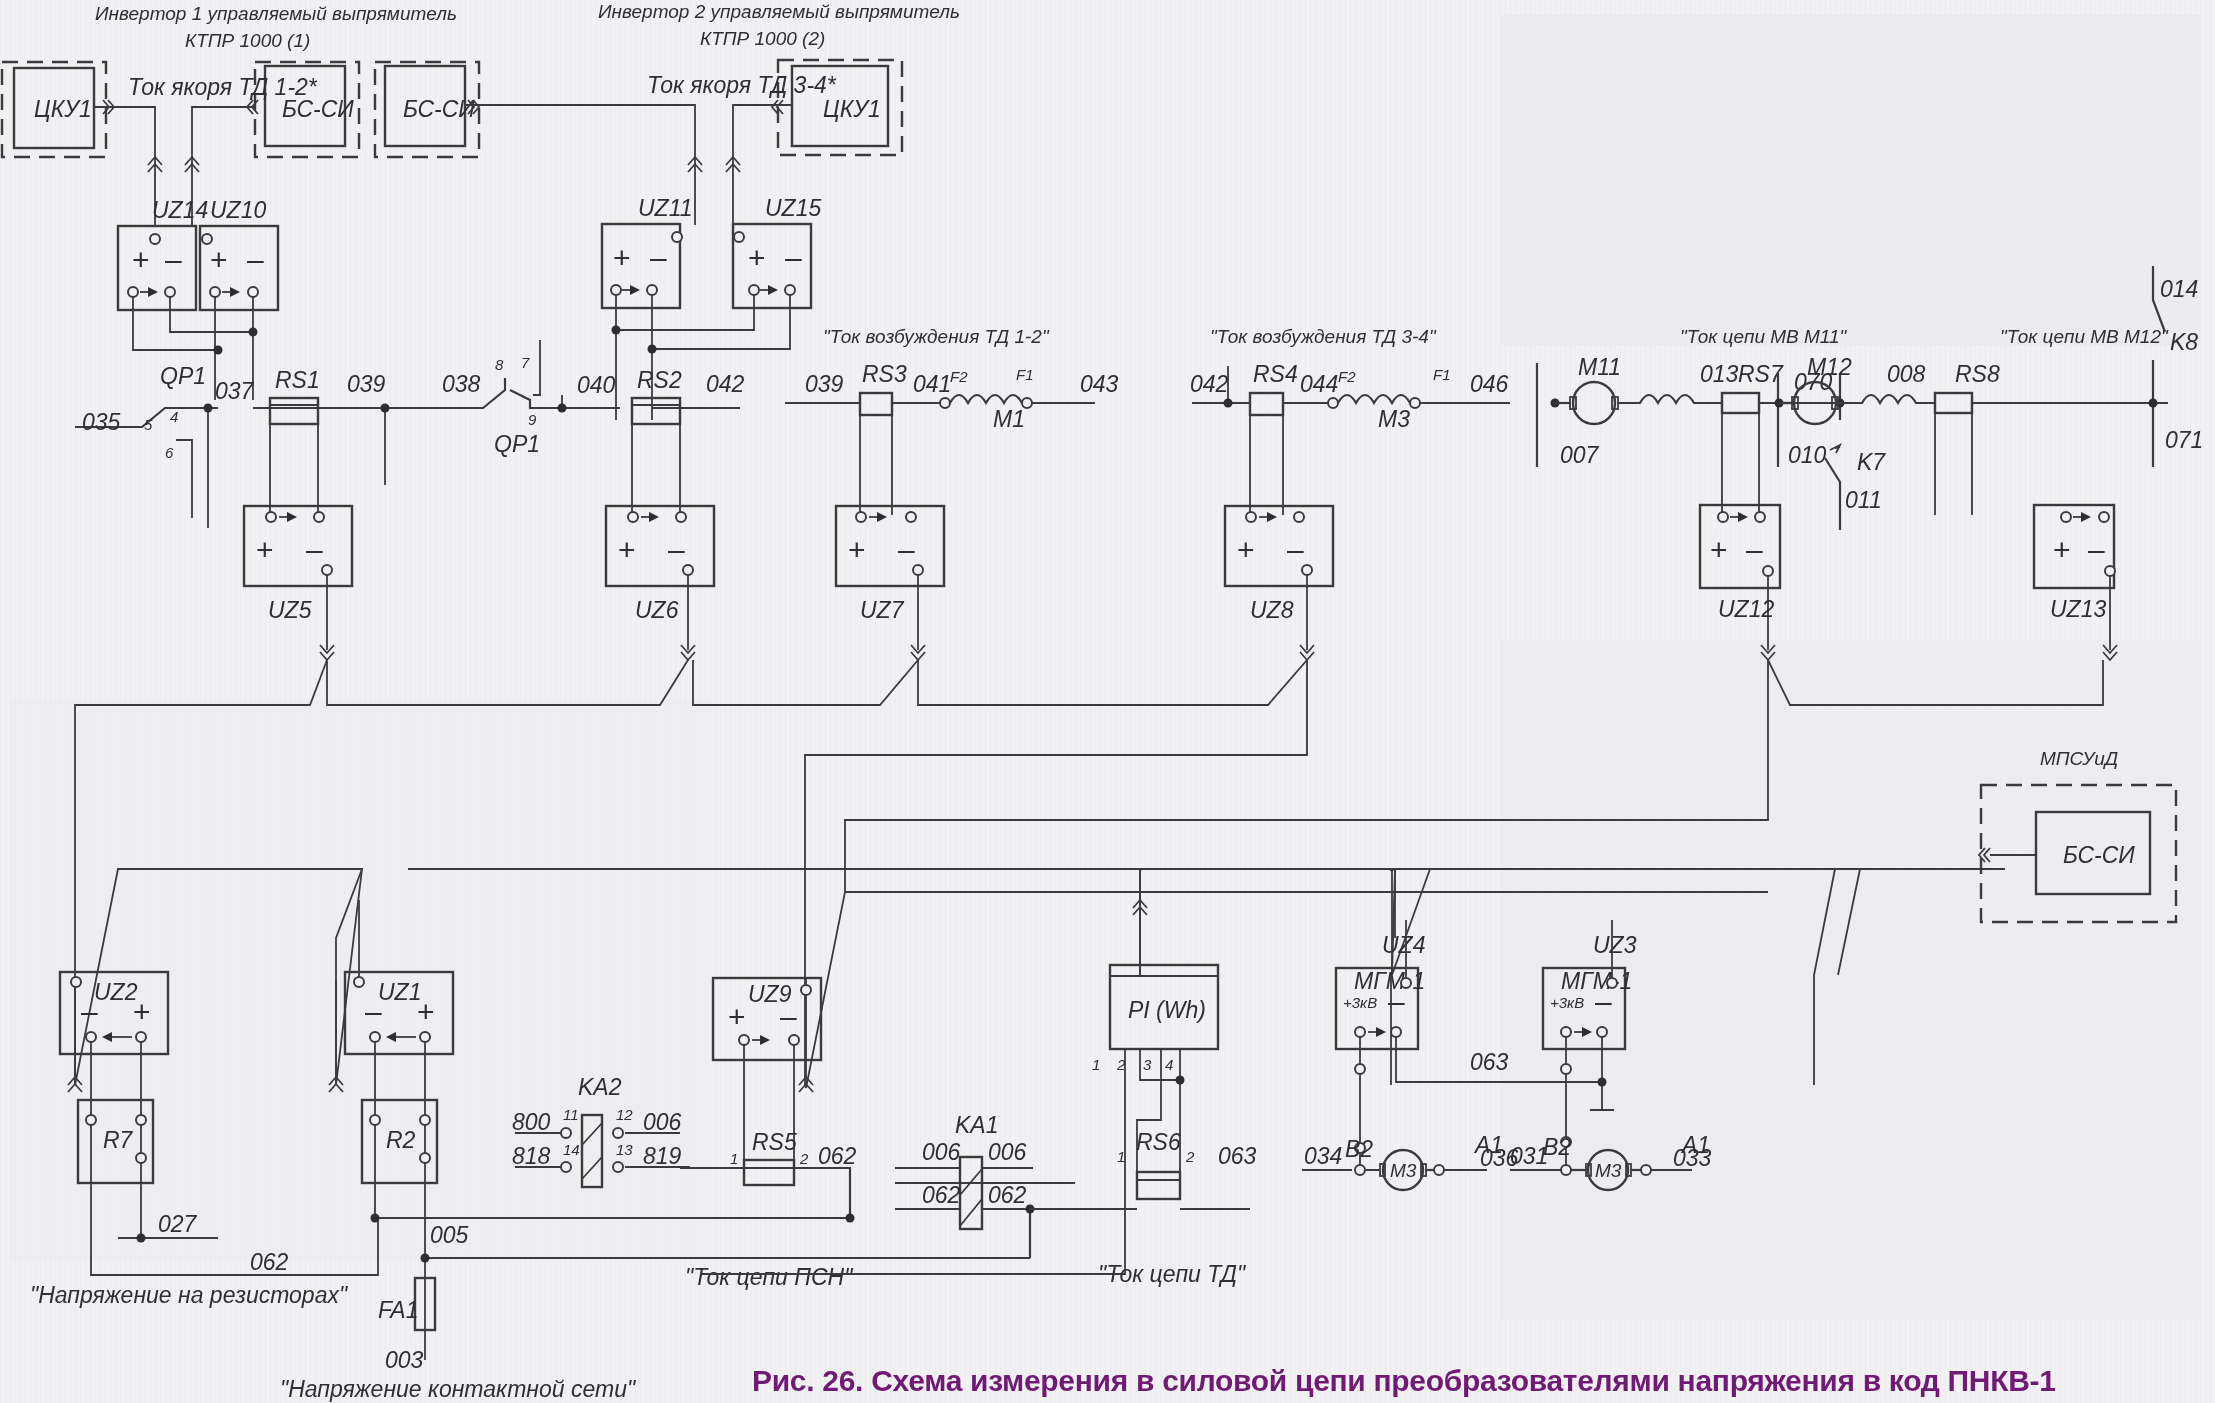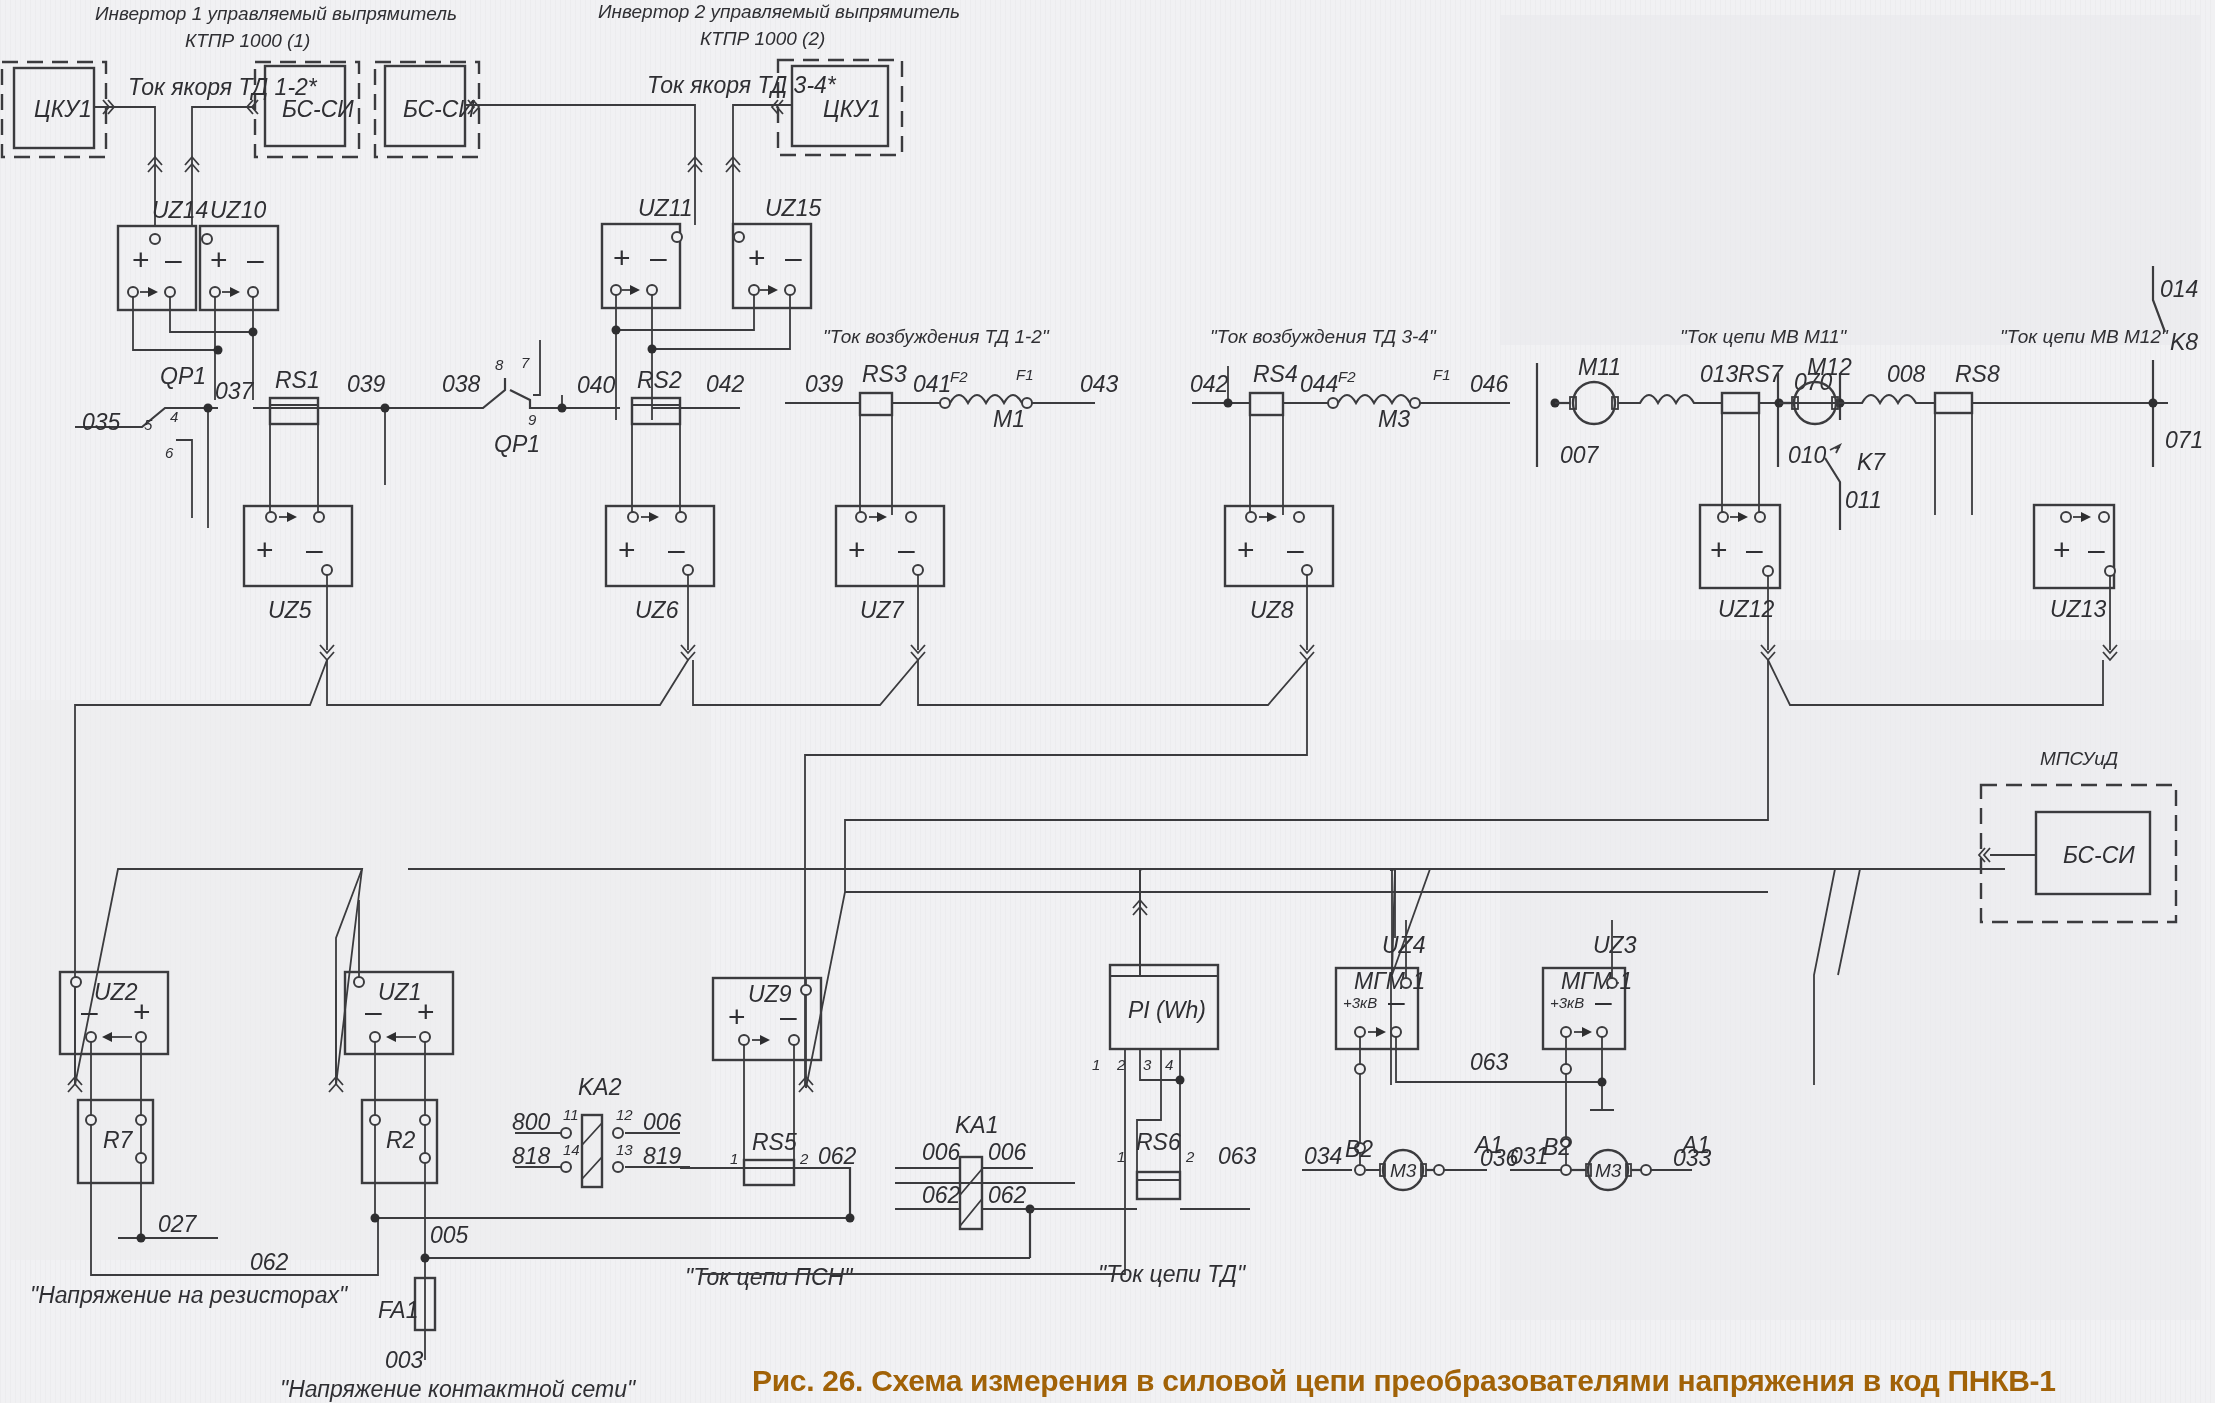--- a/index.html
+++ b/index.html
@@ -14,21 +14,21 @@
   .box{stroke:#3b3b3e;stroke-width:2.4;fill:none;}
   .dash{stroke:#3b3b3e;stroke-width:2.4;fill:none;stroke-dasharray:16 9;}
   .dot{fill:#2e2e30;}
   .term{stroke:#3b3b3e;stroke-width:2;fill:#f1f1f3;}
   text{fill:#2f2f33;font-family:"Liberation Sans", sans-serif;font-style:italic;}
   .lbl{font-size:23px;}
   .lblS{font-size:19px;}
   .lblXS{font-size:15px;}
   .sign{font-size:30px;font-style:normal;}
   .head{font-size:19px;}
-  .caption{position:absolute;left:752px;top:1364px;font-size:30px;font-weight:bold;color:#a16207;white-space:nowrap;letter-spacing:-0.3px;font-family:"Liberation Sans", sans-serif;}
+  .caption{position:absolute;left:752px;top:1364px;font-size:30px;font-weight:bold;color:#701a75;white-space:nowrap;letter-spacing:-0.3px;font-family:"Liberation Sans", sans-serif;}
 </style>
 </head>
 <body>
 
 <div id="page">
 <svg width="2215" height="1403" viewBox="0 0 2215 1403">
   <defs>
     <g id="arrR">
           <path d="M0,0 l8,0" class="wt"></path>
           <polygon points="8,-5 18,0 8,5" fill="#2e2e30"></polygon>

